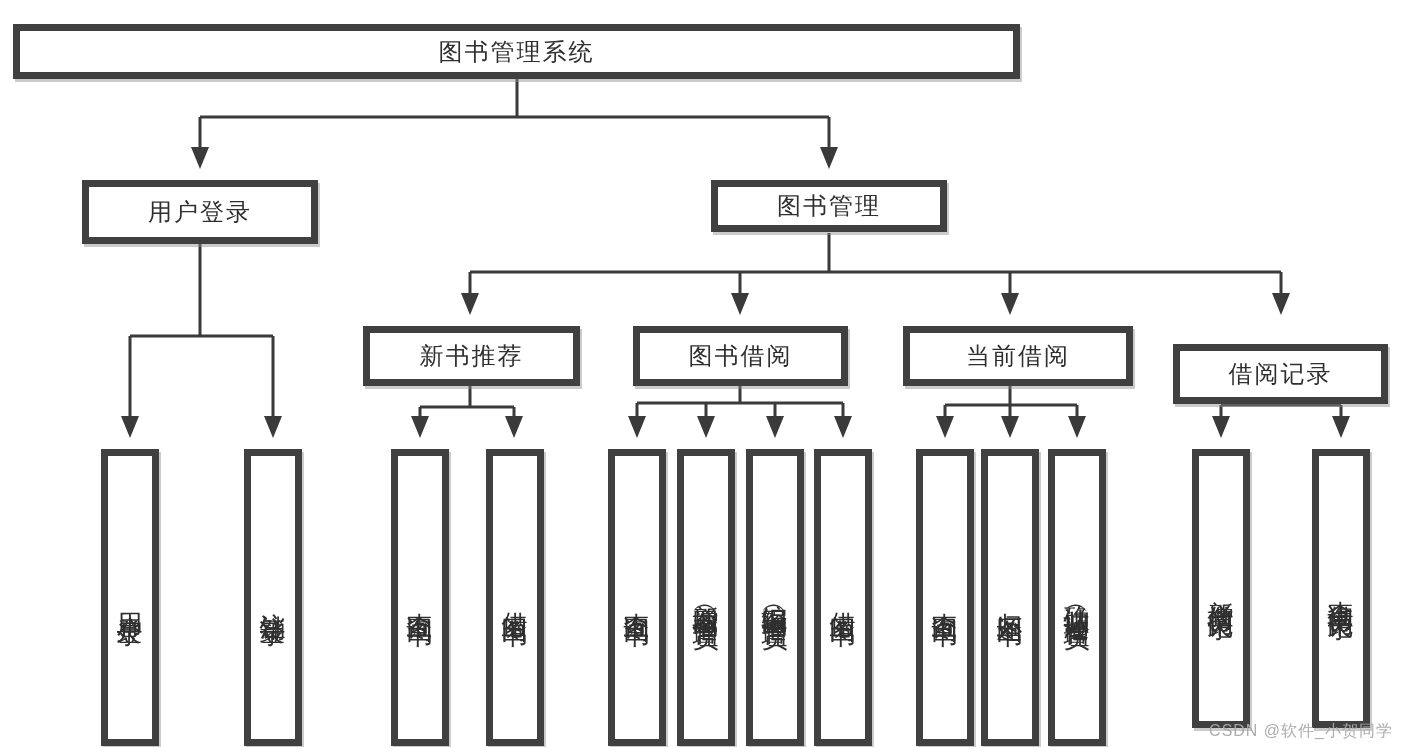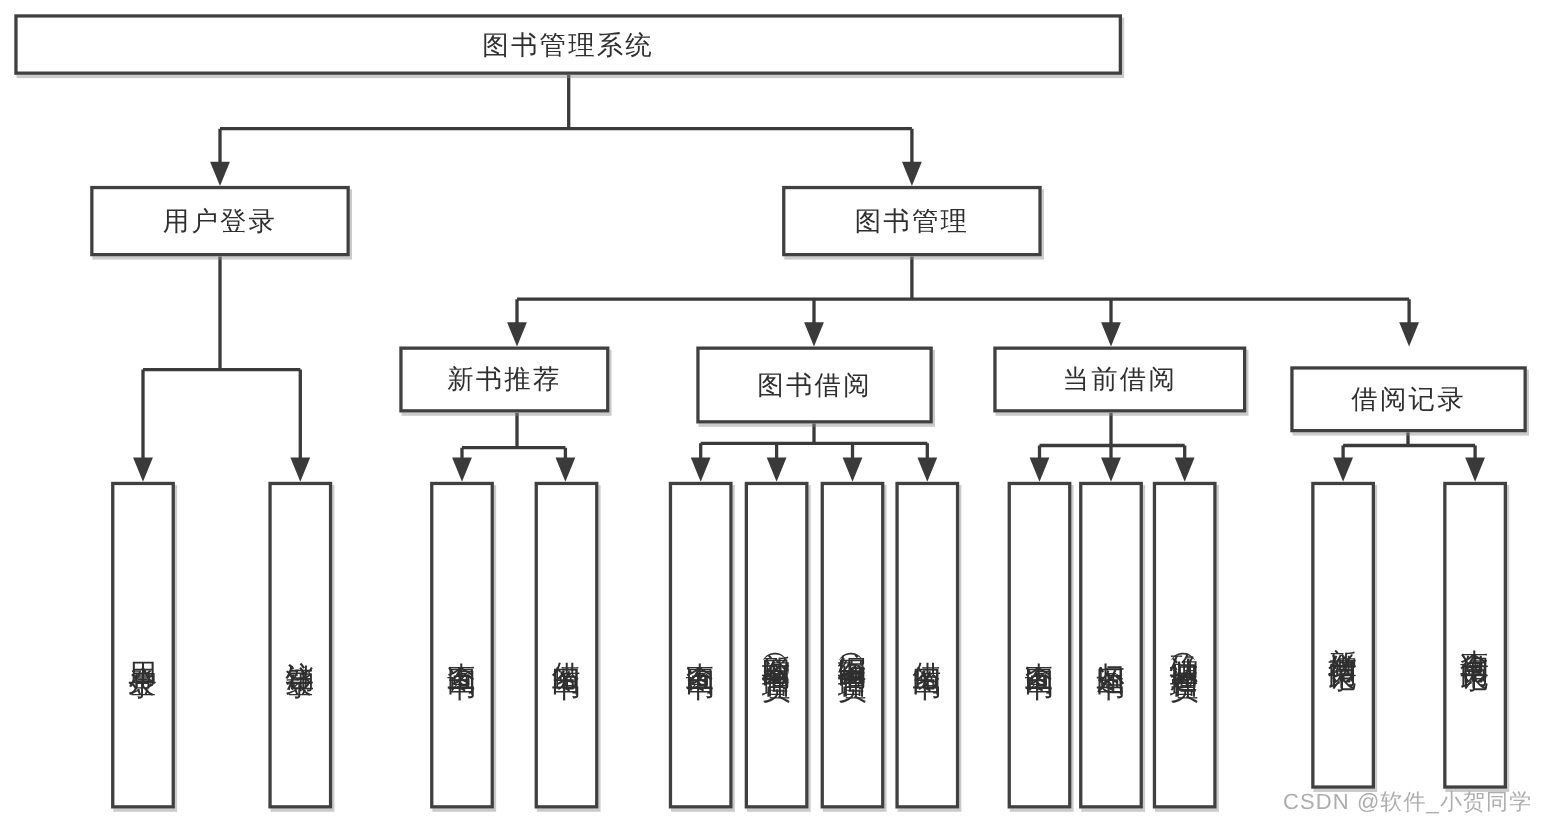--- a/index.html
+++ b/index.html
@@ -3,31 +3,32 @@
 <meta charset="utf-8">
 <style>
   html,body{margin:0;padding:0;background:#ffffff;}
   .canvas{
     position:relative;width:1405px;height:747px;background:#ffffff;
     font-family:"Liberation Sans","DejaVu Sans",sans-serif;overflow:hidden;
   }
   .connectors{position:absolute;left:0;top:0;width:1405px;height:747px;pointer-events:none;}
   .node{
     position:absolute;box-sizing:border-box;background:#ffffff;
-    border:3px solid #404040;box-shadow:2px 3px 0 rgba(140,140,140,0.45);
+    border:7px solid #404040;box-shadow:2px 3px 0 rgba(140,140,140,0.45);
     display:flex;align-items:center;justify-content:center;
     color:#2f2f2f;
+    margin-top:11px;
   }
   .hnode span{font-size:24px;letter-spacing:2px;white-space:nowrap;}
   .vnode span{
     writing-mode:vertical-rl;font-size:26px;letter-spacing:3px;
     line-height:1;white-space:nowrap;
   }
   .watermark{
-    position:absolute;right:12px;bottom:5px;font-size:20px;color:#a9a9a9;
+    position:absolute;right:12px;bottom:5px;font-size:16px;color:#a9a9a9;
     letter-spacing:1px;opacity:.95;white-space:nowrap;
   }
 </style>
 </head>
 <body>
 
 <div class="canvas">
 
   <svg class="connectors" viewBox="0 0 1405 747" xmlns="http://www.w3.org/2000/svg">
     <g fill="none" stroke="#3a3a3a" stroke-width="3">
@@ -63,28 +64,28 @@
     </g>
   </svg>
 
   <div class="node hnode" style="left:13px;top:13px;width:1007px;height:55px">
     <span>图书管理系统</span>
   </div>
 
   <div class="node hnode" style="left:82px;top:169px;width:236px;height:64px">
     <span>用户登录</span>
   </div>
-  <div class="node hnode" style="left:711px;top:169px;width:236px;height:64px">
+  <div class="node hnode" style="left:711px;top:169px;width:236px;height:52px">
     <span>图书管理</span>
   </div>
 
-  <div class="node hnode" style="left:363px;top:315px;width:191px;height:60px">
+  <div class="node hnode" style="left:363px;top:315px;width:217px;height:60px">
     <span>新书推荐</span>
   </div>
-  <div class="node hnode" style="left:633px;top:315px;width:215px;height:70px">
+  <div class="node hnode" style="left:633px;top:315px;width:215px;height:60px">
     <span>图书借阅</span>
   </div>
   <div class="node hnode" style="left:903px;top:315px;width:230px;height:60px">
     <span>当前借阅</span>
   </div>
   <div class="node hnode" style="left:1173px;top:333px;width:215px;height:60px">
     <span>借阅记录</span>
   </div>
 
   <div class="node vnode" style="left:101px;top:438px;width:58px;height:297px">

